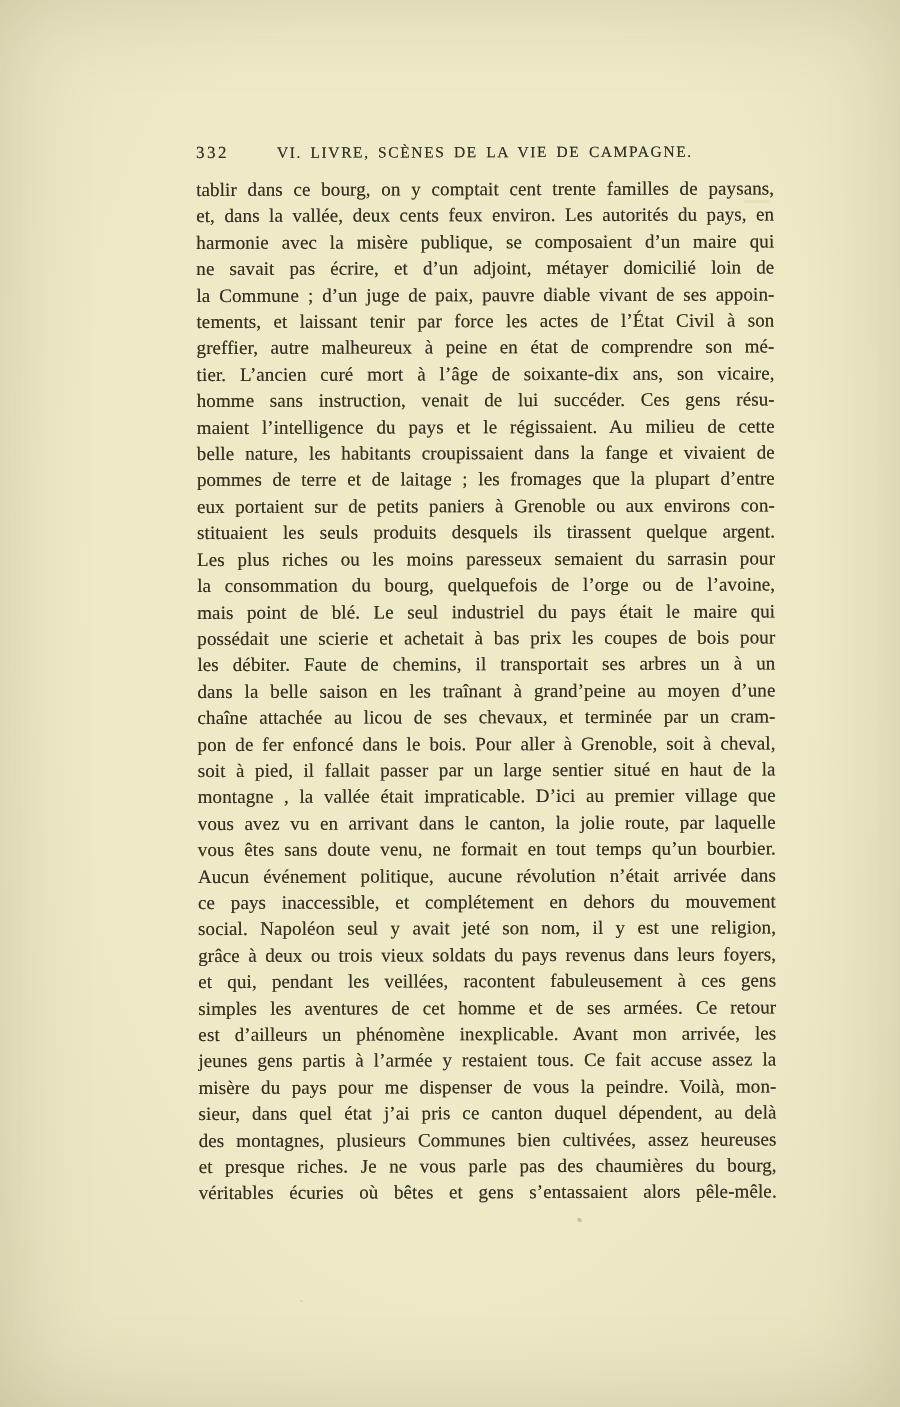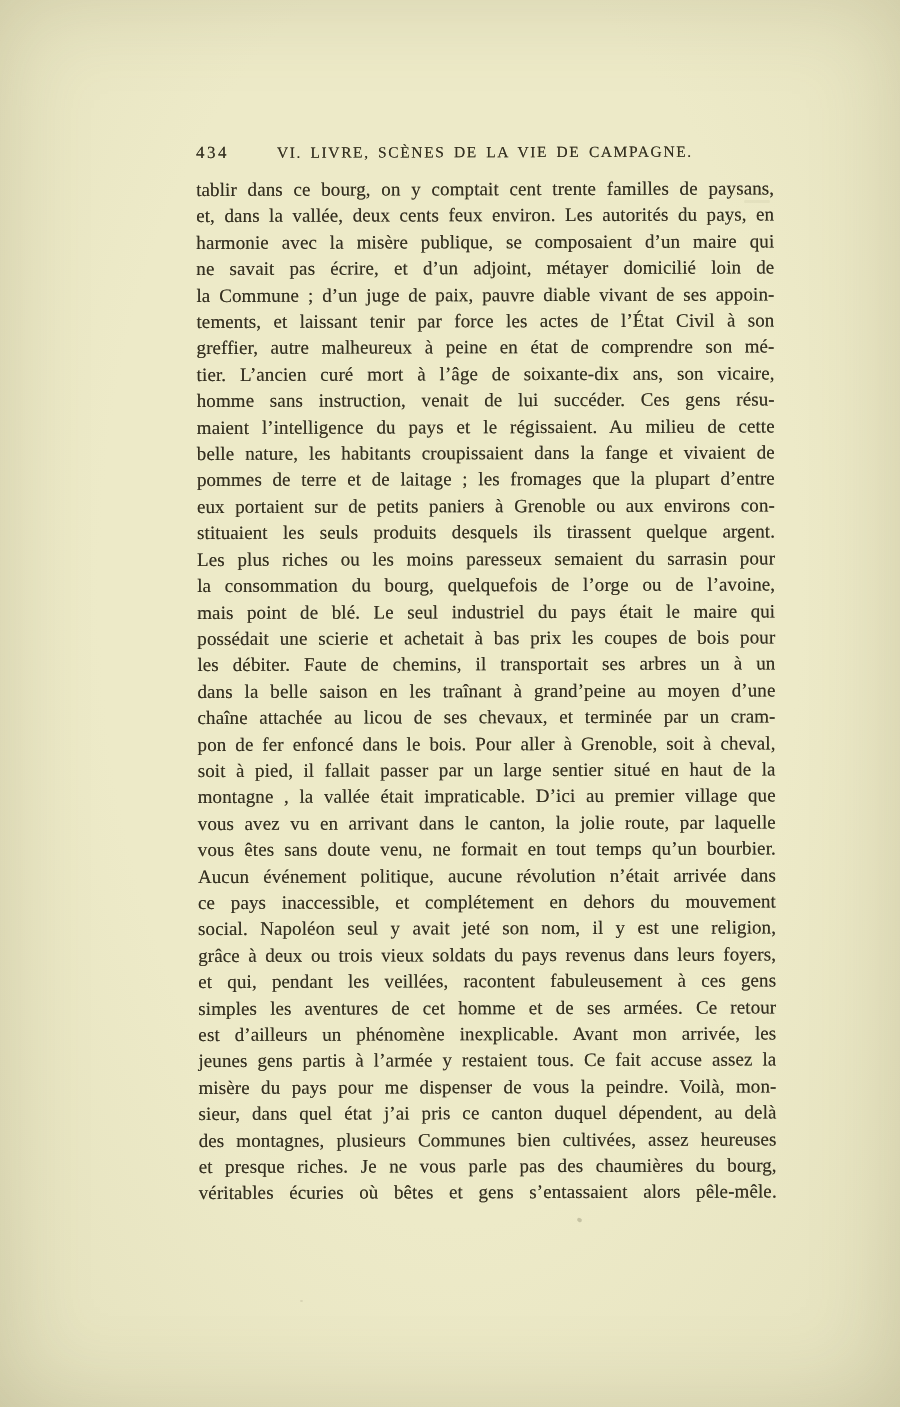--- a/index.html
+++ b/index.html
@@ -64,21 +64,21 @@
   .speck-1 { left: 577px; top: 1218px; width: 5px; height: 4px; transform: rotate(30deg); opacity: .5; }
   .speck-2 { left: 744px; top: 200px; width: 26px; height: 3px; opacity: .12; border-radius: 2px; }
   .speck-3 { left: 300px; top: 1300px; width: 3px; height: 2px; opacity: .25; }
 </style>
 </head>
 <body>
 
 <div class="scan-page">
   <div class="text-block">
     <div class="page-header">
-      <span class="page-number">434</span>
+      <span class="page-number">332</span>
       <span class="running-title">VI. LIVRE, SCÈNES DE LA VIE DE CAMPAGNE.</span>
     </div>
     <div class="body-text">
         <div class="line">tablir dans ce bourg, on y comptait cent trente familles de paysans,</div>
         <div class="line">et, dans la vallée, deux cents feux environ. Les autorités du pays, en</div>
         <div class="line">harmonie avec la misère publique, se composaient d’un maire qui</div>
         <div class="line">ne savait pas écrire, et d’un adjoint, métayer domicilié loin de</div>
         <div class="line">la Commune ; d’un juge de paix, pauvre diable vivant de ses appoin-</div>
         <div class="line">tements, et laissant tenir par force les actes de l’État Civil à son</div>
         <div class="line">greffier, autre malheureux à peine en état de comprendre son mé-</div>

